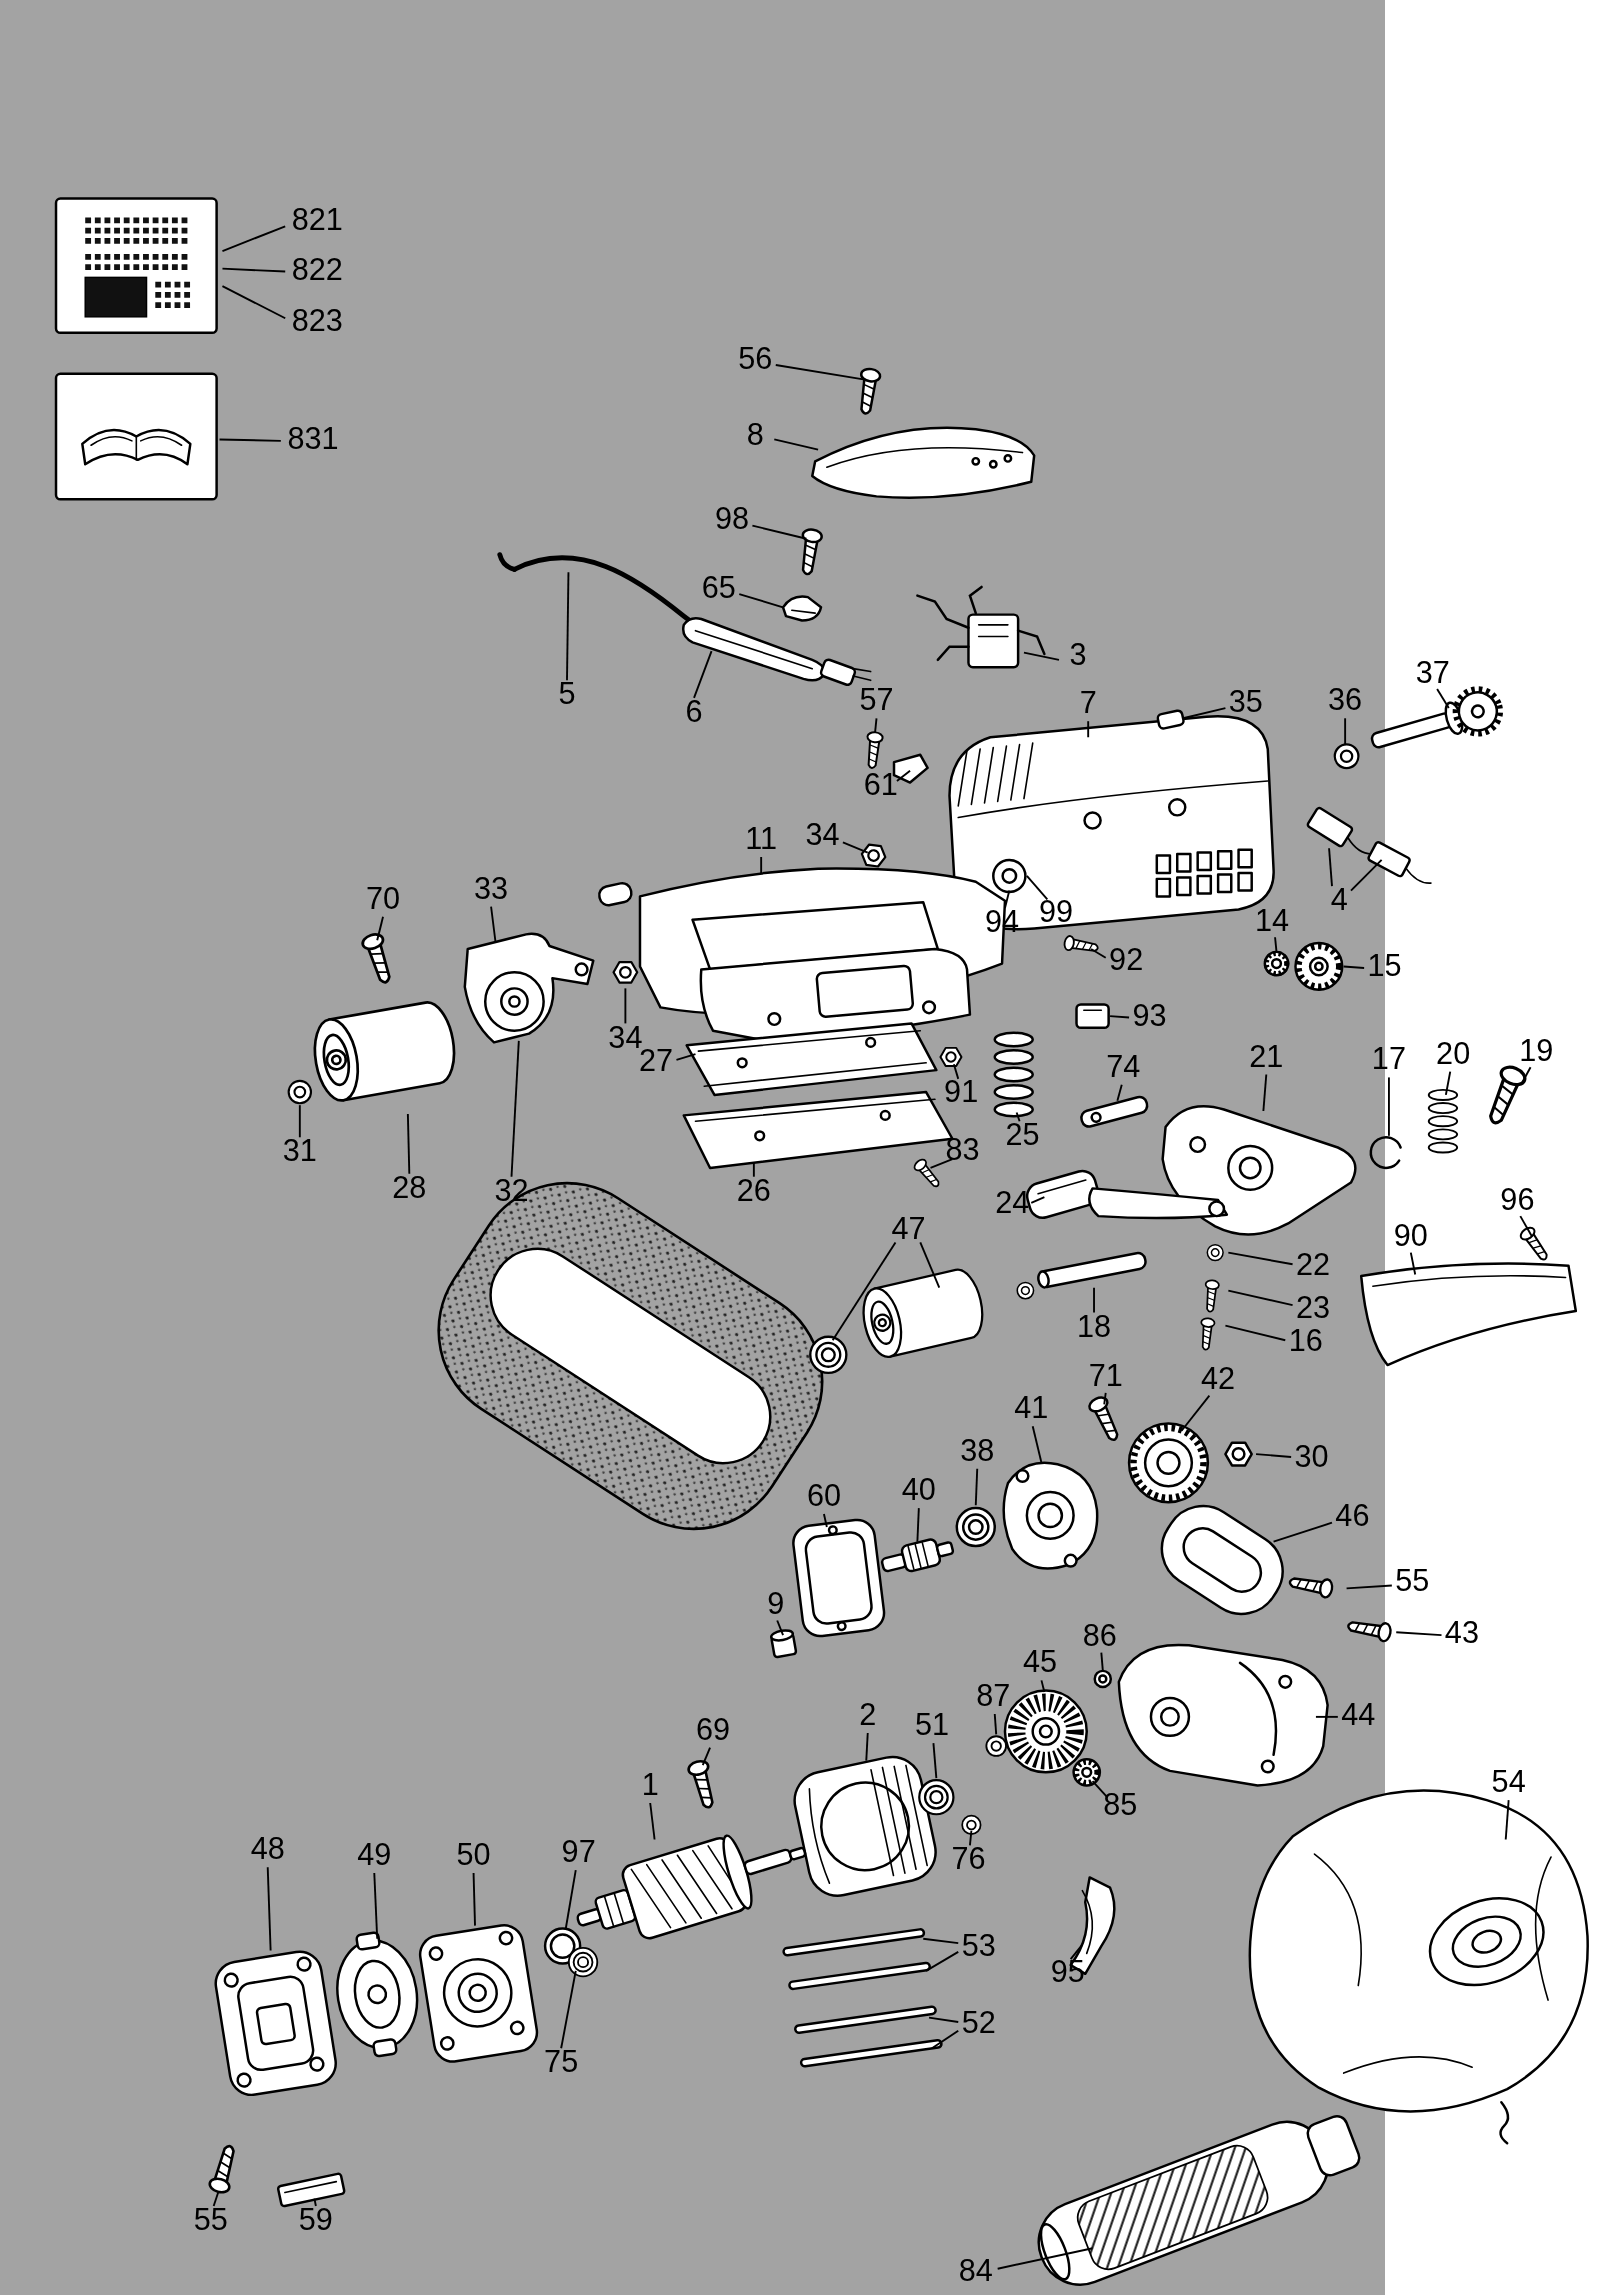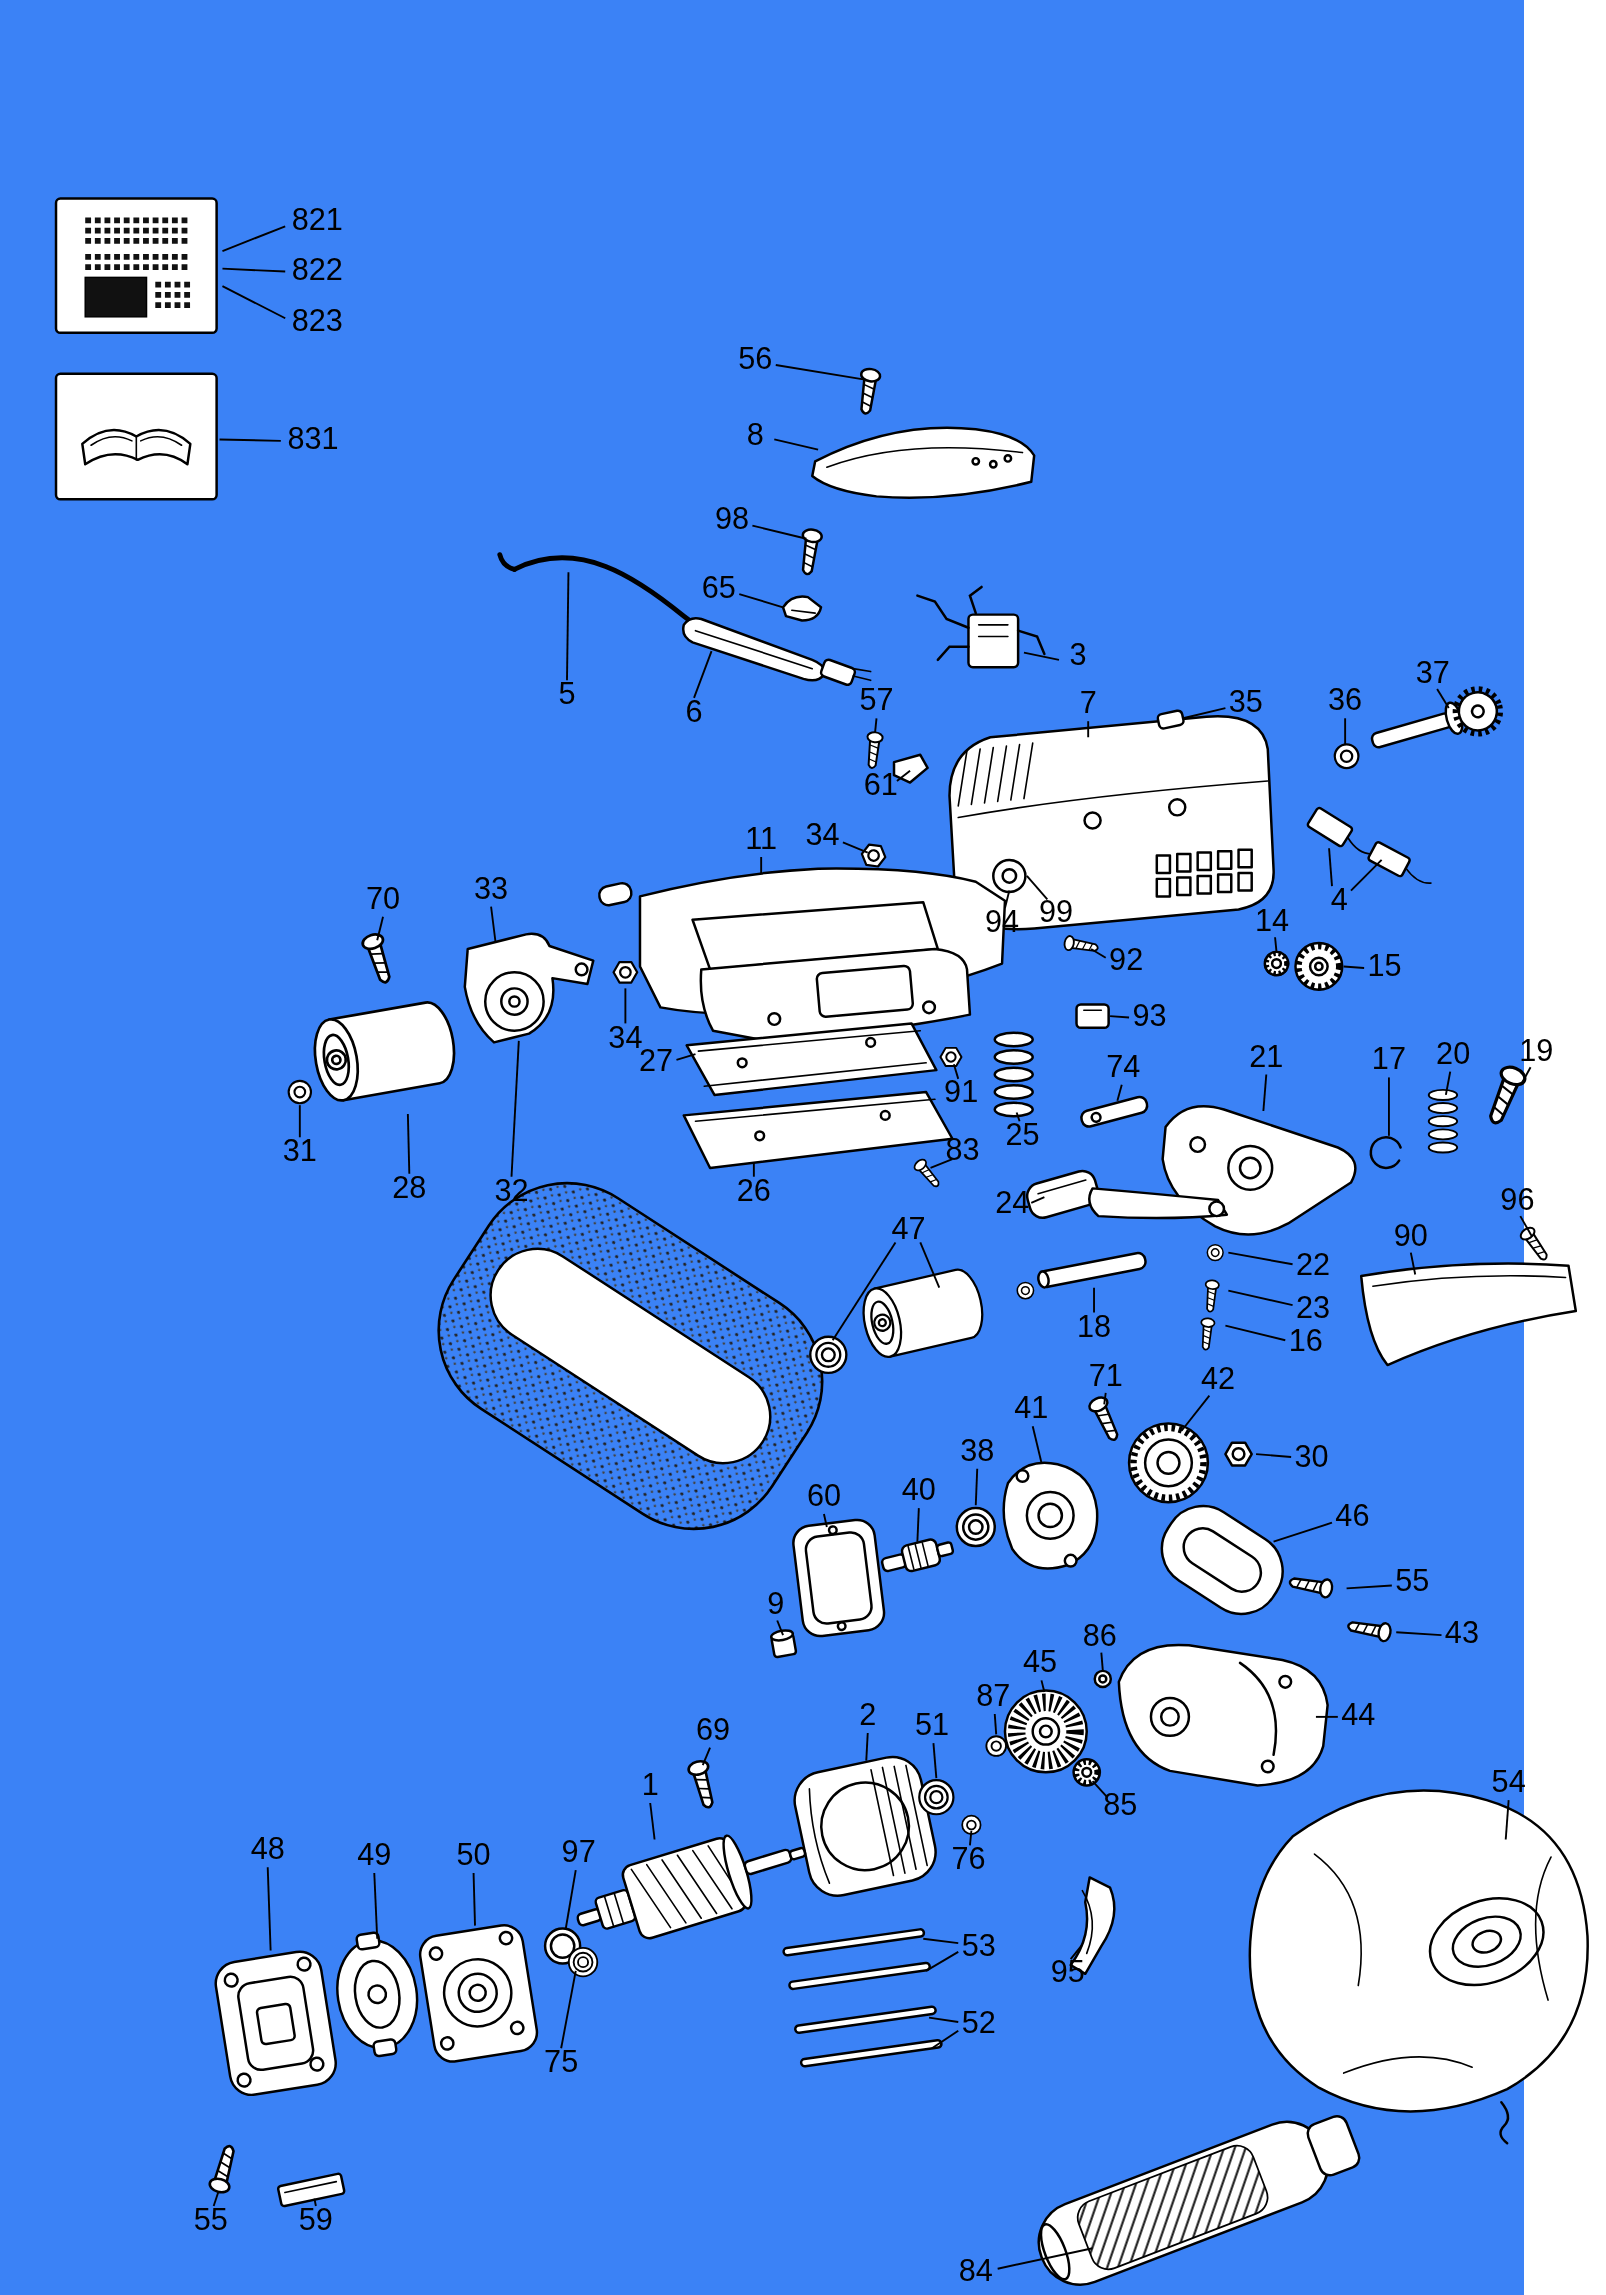--- a/index.html
+++ b/index.html
@@ -1,16 +1,16 @@
 <!DOCTYPE html>
 <html style="font-size:11.3px"><head>
 <meta charset="utf-8">
 <style>
   html,body{margin:0;padding:0;background:#ffffff}
-  .canvas{width:1524px;height:2295px;background:#3b82f6}
+  .canvas{width:1385px;height:2295px;background:#a3a3a3}
   svg{display:block}
   .p{fill:#ffffff;stroke:#000000;stroke-width:1.7;stroke-linejoin:round;stroke-linecap:round}
   .ln{fill:none;stroke:#000000;stroke-width:1.7;stroke-linecap:round}
   .ln2{fill:none;stroke:#000000;stroke-width:1.1;stroke-linecap:round}
   .cord{fill:none;stroke:#000000;stroke-width:3.4;stroke-linecap:round}
   .pg{fill:url(#grain);stroke:#000000;stroke-width:1.8}
   .ph{fill:url(#hatch);stroke:#000000;stroke-width:1.2}
   .teeth{fill:none;stroke:#000000;stroke-width:4.5;stroke-dasharray:2.4 2.6}
   .teeth2{fill:none;stroke:#000000;stroke-width:12;stroke-dasharray:2 2.6}
   .teethsm{fill:none;stroke:#000000;stroke-width:3.5;stroke-dasharray:1.8 2}

